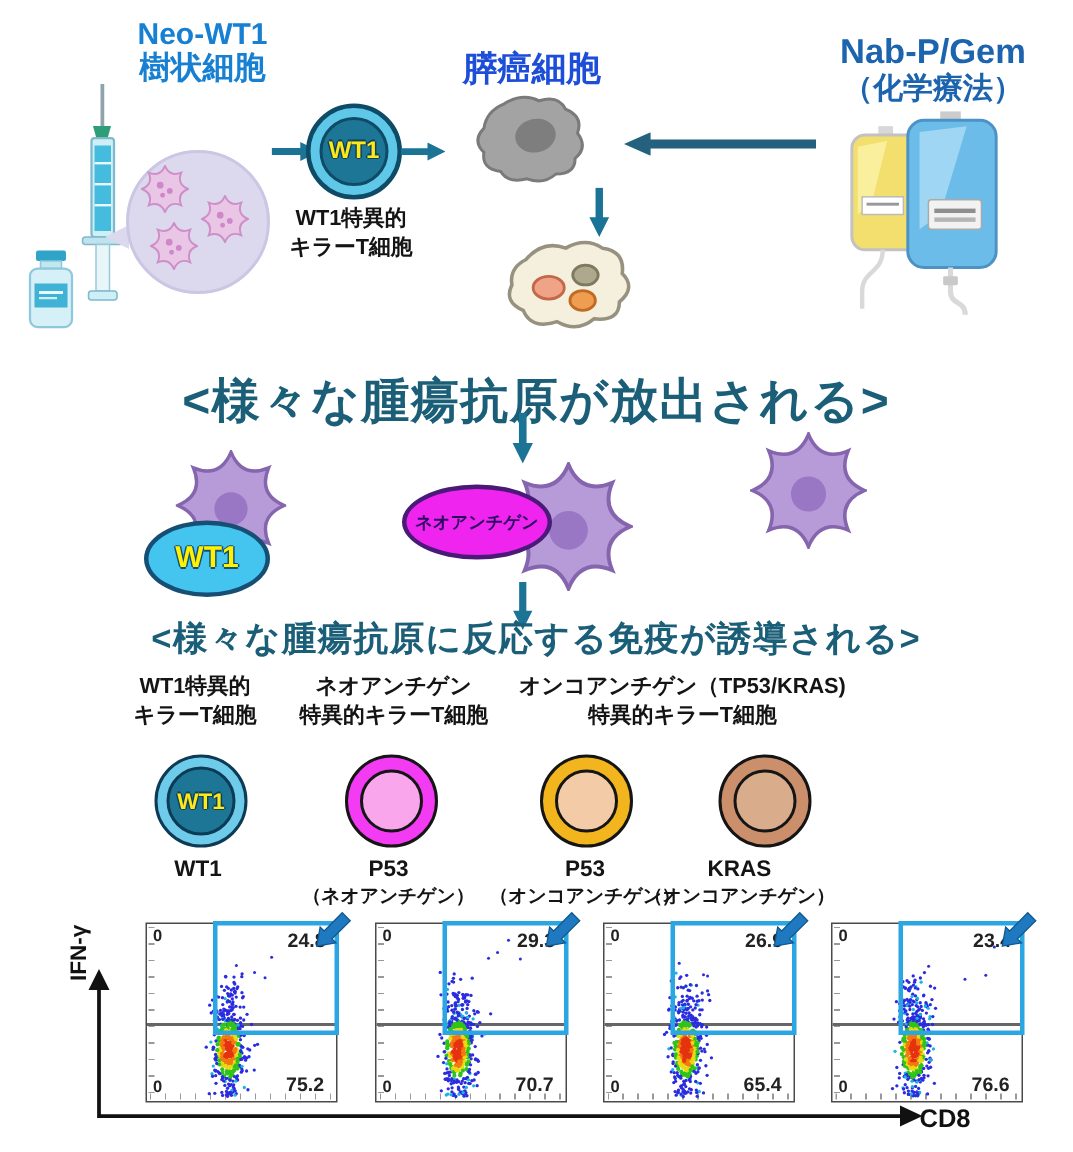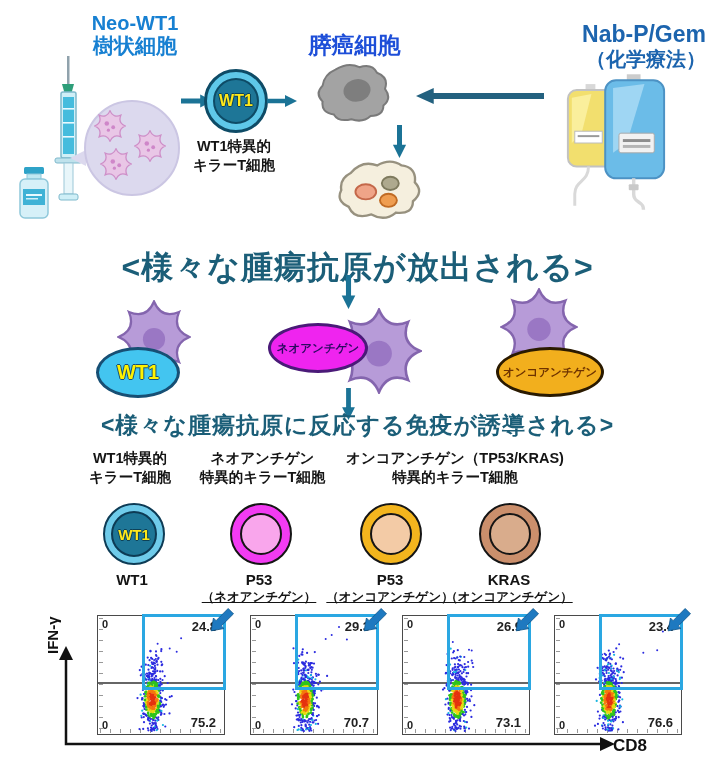--- a/index.html
+++ b/index.html
@@ -7,21 +7,21 @@
        font-family:"Liberation Sans","DejaVu Sans",sans-serif;color:#111;}
   .abs{position:absolute;}
   .ctr{text-align:center;}
   .b{font-weight:bold;}
   .nowrap{white-space:nowrap;}
 
   
   .lbl-neo{left:55px;top:12px;width:160px;color:#1780D2;line-height:1.12;}
   .lbl-neo .l1{font-size:20px;} .lbl-neo .l2{font-size:21px;}
   .lbl-tumor{left:272px;top:30px;width:165px;font-size:23px;color:#1d4ed8;}
-  .lbl-chemo{left:538px;top:22px;width:168px;color:#1C64AE;line-height:1.12;text-align:right;}
+  .lbl-chemo{left:538px;top:22px;width:168px;color:#1C64AE;line-height:1.12;}
   .lbl-chemo .l1{font-size:23px;} .lbl-chemo .l2{font-size:20px;}
   .lbl-killer{left:170px;top:137px;width:128px;font-size:14.5px;line-height:1.3;color:#141414;}
 
   
   .dc-circle{left:84px;top:100px;width:92px;height:92px;border-radius:50%;
              background:#DCD9EE;border:2px solid #CBC6E3;}
   .dc-pointer{left:70px;top:150px;width:0;height:0;border-top:8px solid transparent;
               border-bottom:8px solid transparent;border-right:16px solid #DCD9EE;}
   .virus use{fill:#E9C6E6;stroke:#CE8FC8;stroke-width:4;}
   .virus circle{fill:#CF87C9;}
@@ -60,21 +60,21 @@
   .tc1{background:#6FCBEA;border:2.5px solid #0D3B55;}
   .tc1 .inner{inset:6px;background:#1E7697;border:2px solid #0D3B55;}
   .tc2{background:#F23BF2;border:2px solid #151515;}
   .tc2 .inner{background:#F9A6EC;border:2px solid #151515;}
   .tc3{background:#F3B51E;border:2px solid #151515;}
   .tc3 .inner{background:#F3CBA6;border:2px solid #151515;}
   .tc4{background:#CB8F6C;border:2px solid #151515;}
   .tc4 .inner{background:#D9AC8C;border:2px solid #151515;}
   .cap{top:571px;line-height:1.25;color:#141414;}
   .cap .c1{font-size:15px;font-weight:bold;}
-  .cap .c2{font-size:12.5px;font-weight:bold;white-space:nowrap;text-decoration:underline;}
+  .cap .c2{font-size:12.5px;font-weight:bold;white-space:nowrap;}
 
   
   .ylab{left:44px;top:598px;height:56px;font-size:15px;font-weight:bold;
         writing-mode:vertical-rl;transform:rotate(180deg);}
   .xlab{left:613px;top:736px;font-size:17px;}
   .plot{position:absolute;top:615px;width:126px;height:118px;background:#fff;border:1.5px solid #4A4A4A;}
   .ticksL{position:absolute;left:1px;top:2px;bottom:2px;width:4px;
           background:repeating-linear-gradient(180deg,#999 0 1px,transparent 1px 11px);}
   .ticksB{position:absolute;left:2px;right:2px;bottom:1px;height:4px;
           background:repeating-linear-gradient(90deg,#999 0 1px,transparent 1px 10px);}
@@ -245,23 +245,20 @@
     <span>ネオアンチゲン</span>
   </div>
   <svg class="abs" style="left:340px;top:388px" width="17" height="32" viewBox="0 0 20 40">
       <use href="#arr-d" fill="#1B7396"></use>
     </svg>
 
   <svg class="dend abs" style="left:500px;top:288px" width="78" height="78" viewBox="0 0 100 100">
       <use href="#spiky"></use>
       <circle class="nuc" cx="50" cy="53" r="15"></circle>
     </svg>
-  <div class="abs ellipse el-onco">
-    <span>オンコアンチゲン</span>
-  </div>
 
   <div class="abs ctr b head head2 nowrap">&lt;様々な腫瘍抗原に反応する免疫が誘導される&gt;</div>
 
   <div class="abs ctr b kcol" style="left:50px;width:160px">
     <div>WT1特異的</div>
     <div>キラーT細胞</div>
   </div>
   <div class="abs ctr b kcol" style="left:180px;width:165px">
     <div>ネオアンチゲン</div>
     <div>特異的キラーT細胞</div>
@@ -289,21 +286,21 @@
     <div class="c1">WT1</div>
   </div>
   <div class="abs ctr cap" style="left:191px;width:136px">
     <div class="c1">P53</div>
     <div class="c2">（ネオアンチゲン）</div>
   </div>
   <div class="abs ctr cap" style="left:317px;width:146px">
     <div class="c1">P53</div>
     <div class="c2">（オンコアンチゲン）</div>
   </div>
-  <div class="abs ctr cap" style="left:436px;width:146px">
+  <div class="abs ctr cap" style="left:420px;width:146px">
     <div class="c1">KRAS</div>
     <div class="c2">（オンコアンチゲン）</div>
   </div>
 
   <div class="abs b ylab">IFN-γ</div>
   <svg class="abs" style="left:56px;top:644px" width="600" height="112" viewBox="0 0 600 112">
     <path d="M10 14 V100 H546" fill="none" stroke="#111" stroke-width="2.5"></path>
     <polygon points="3,16 10,2 17,16" fill="#111"></polygon>
     <polygon points="544,93 559,100 544,107" fill="#111"></polygon>
   </svg>
@@ -1765,21 +1762,21 @@
         <circle cx="50.9" cy="35.2" r="1.1" fill="#2b2bdf"></circle>
         <circle cx="50.1" cy="36.4" r="1" fill="#2b2bdf"></circle>
         <circle cx="66.0" cy="33.8" r="1" fill="#2b2bdf"></circle>
         <circle cx="68.7" cy="34.6" r="1" fill="#2b2bdf"></circle>
         <circle cx="49.8" cy="26.1" r="1" fill="#2b2bdf"></circle>
       </svg>
     <div class="gate"></div>
     <span class="q tl">0</span>
     <span class="q ur">26.9</span>
     <span class="q bl">0</span>
-    <span class="q lr">73.1</span>
+    <span class="q lr">65.4</span>
     <svg class="garrow" viewBox="0 0 30 30">
         <use href="#arr-dl"></use>
       </svg>
   </div>
 
   <div class="plot" style="left:554px">
     <div class="ticksL"></div>
     <div class="ticksB"></div>
     <div class="divider"></div>
     <svg class="scatter" viewBox="0 0 126 118">

